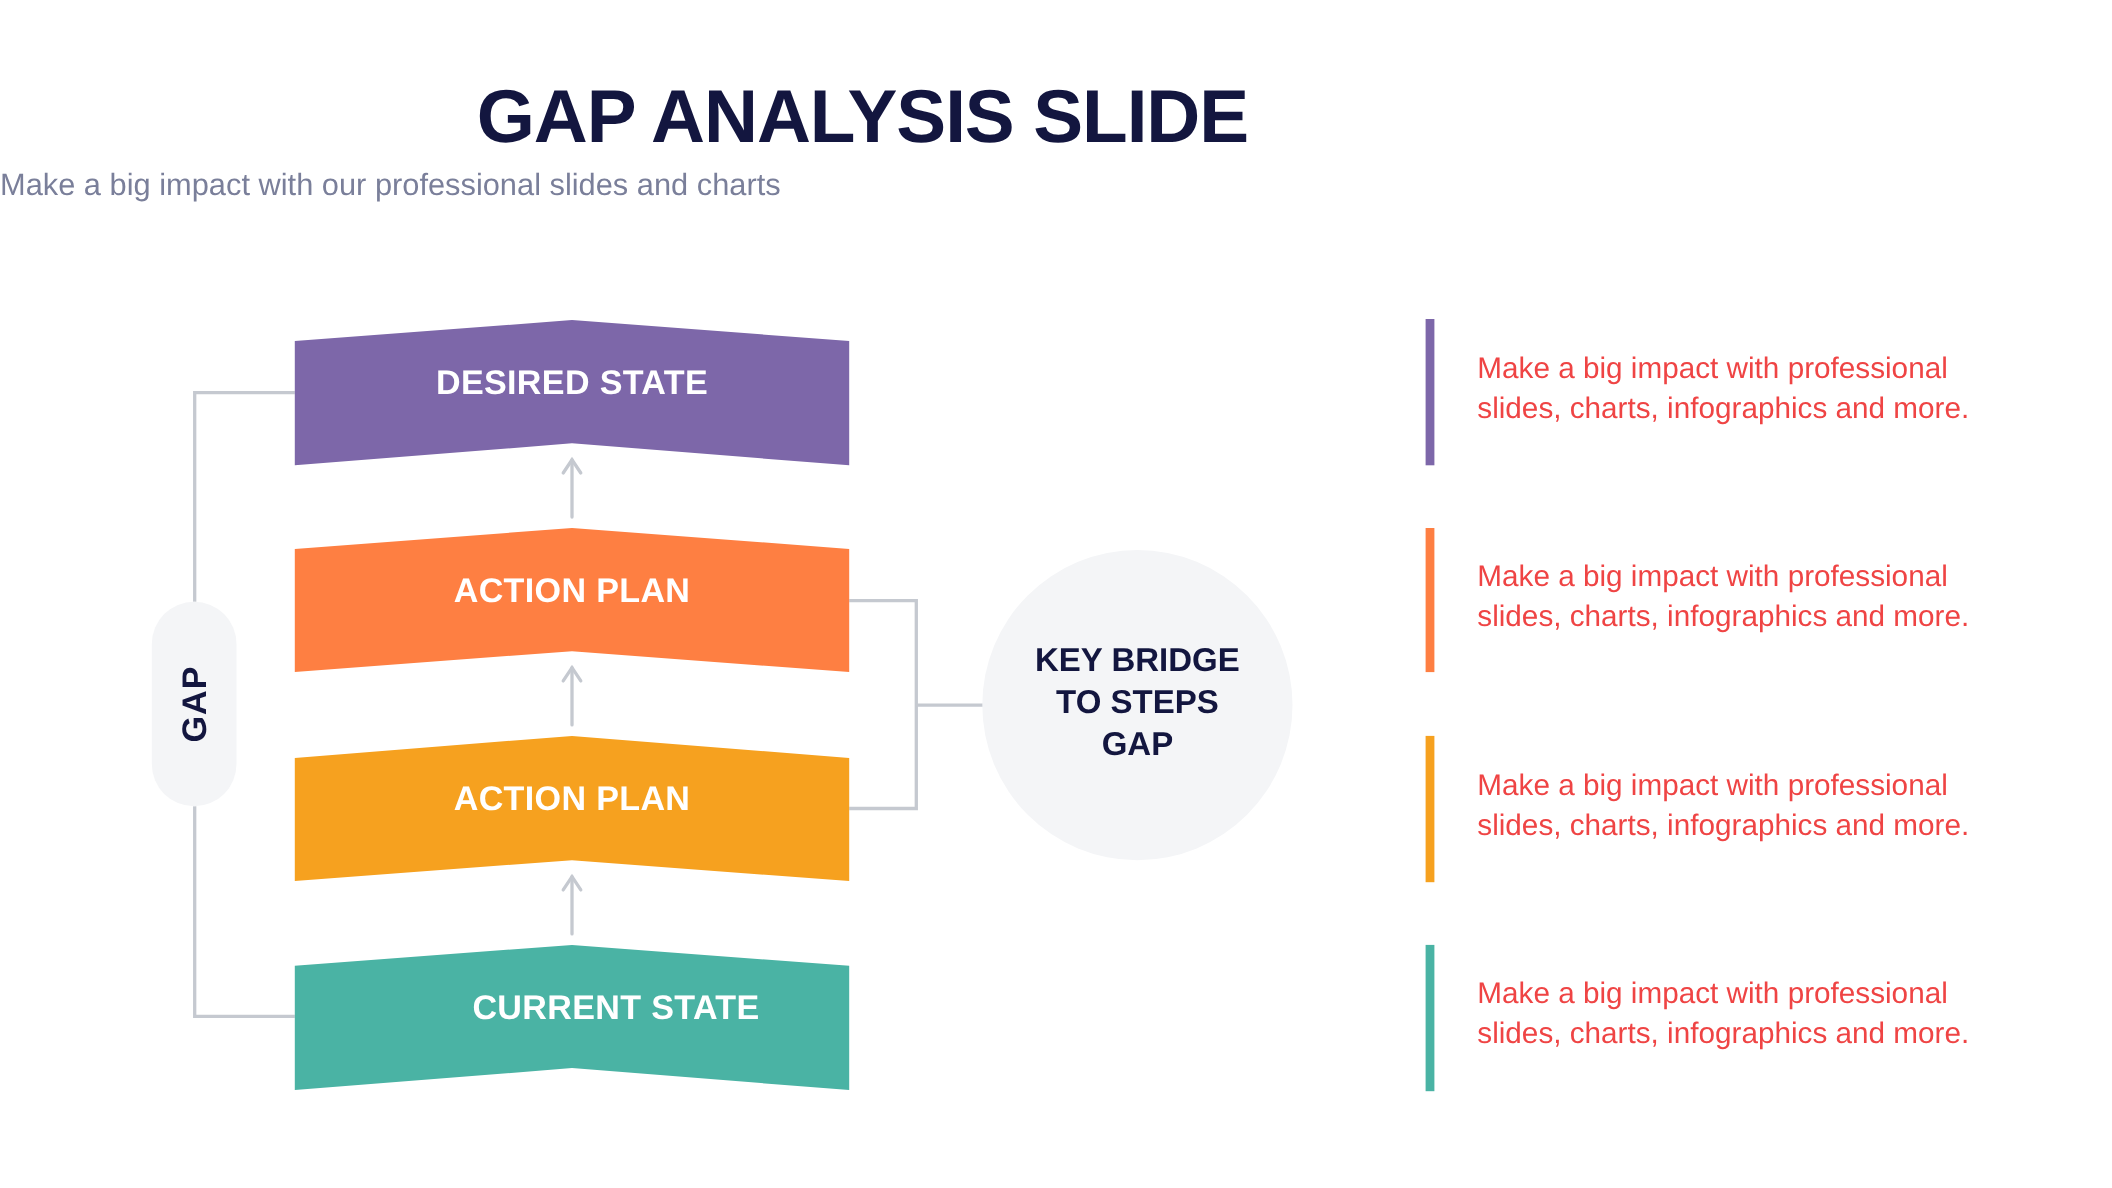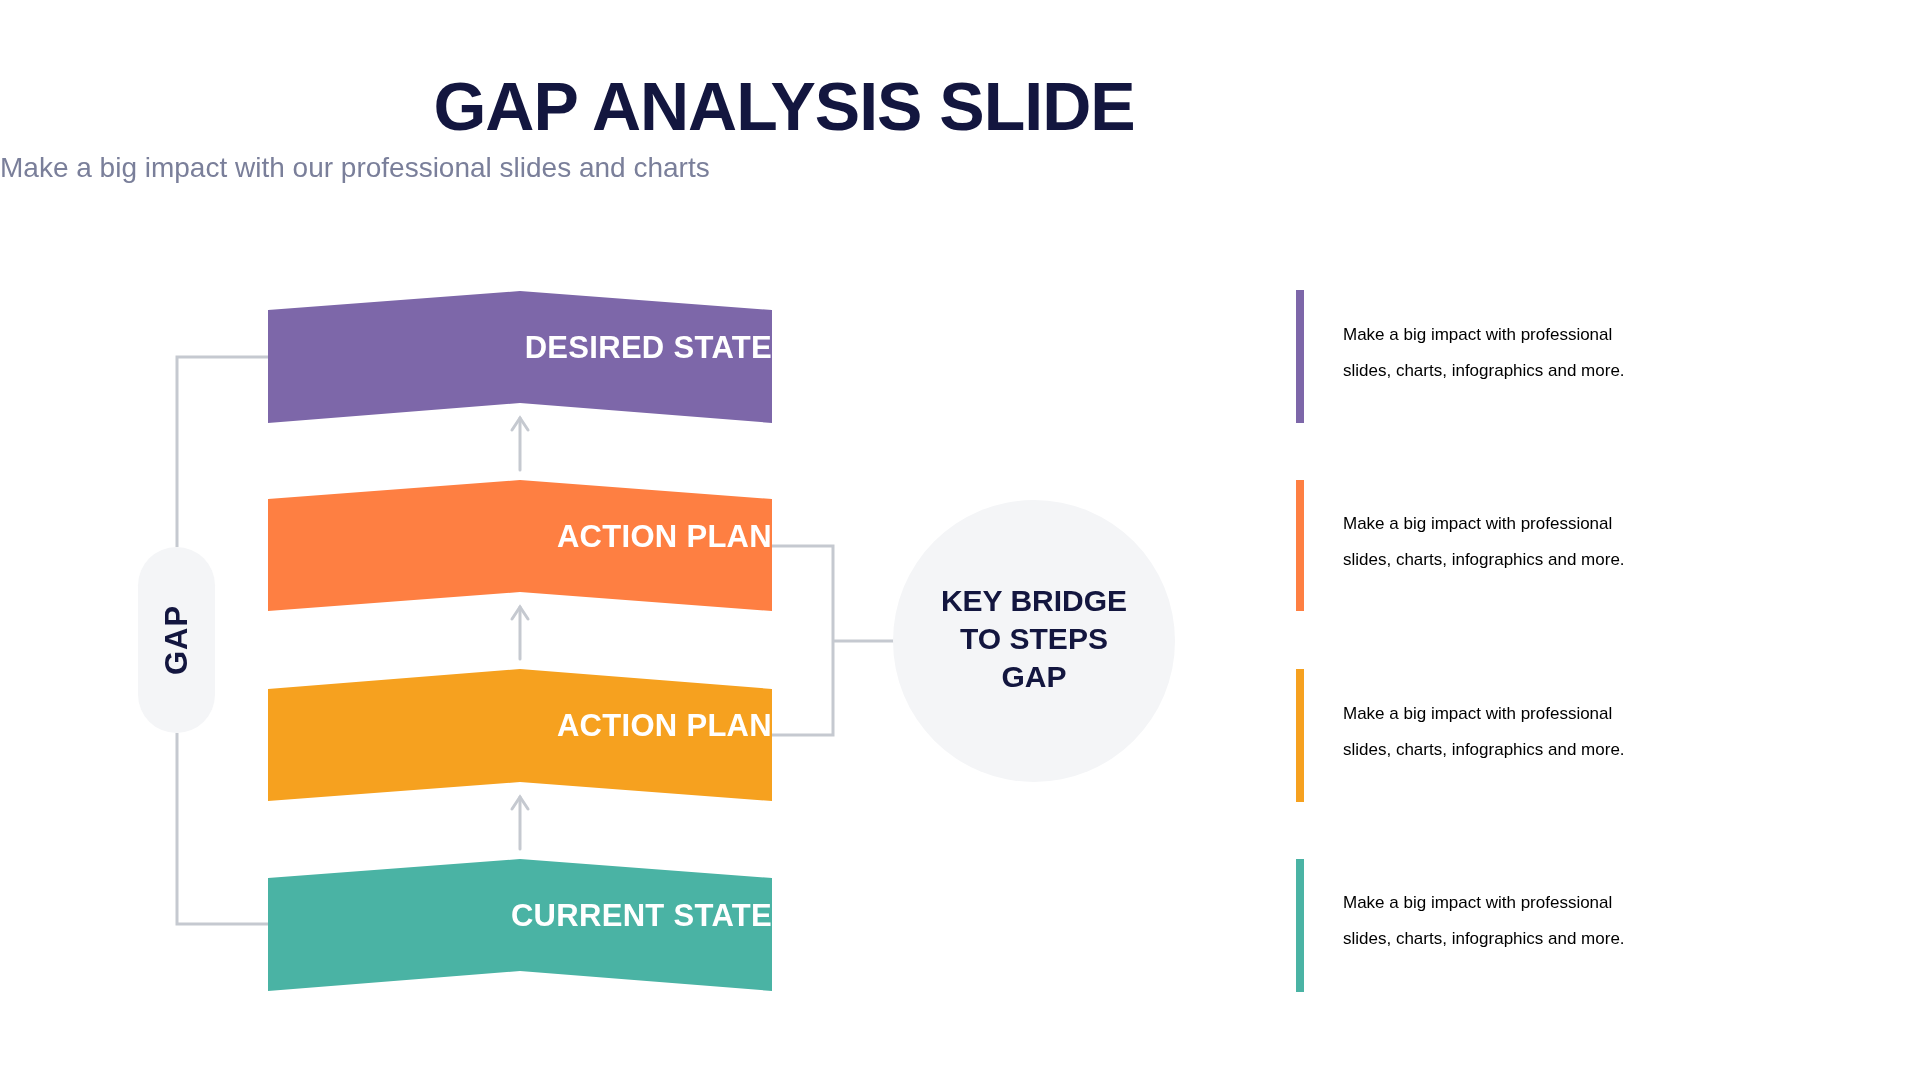--- a/index.html
+++ b/index.html
@@ -3,33 +3,33 @@
 <meta charset="utf-8">
 <style>
   html, body { margin: 0; padding: 0; background: #ffffff; }
   body { width: 1920px; height: 1080px; position: relative; overflow: hidden;
          font-family: "Liberation Sans", "DejaVu Sans", sans-serif; }
   .title { position: absolute; left: 0; width: 1568px; top: 66px; text-align: center;
            font-size: 68px; font-weight: 700; color: #13163f; letter-spacing: -1px; line-height: 80px; }
   .subtitle { position: absolute; left: 0; width: 1920px; top: 150px; text-align: left;
               font-size: 28px; color: #7a7f9a; line-height: 36px; }
   svg.diagram { position: absolute; left: 0; top: 0; }
-  .shape-label { position: absolute; left: 268px; width: 504px; text-align: right;
+  .shape-label { position: absolute; left: 268px; width: 504px; text-align: center;
                  color: #ffffff; font-weight: 700; font-size: 31px; line-height: 40px; letter-spacing: 0.3px; }
   .gap-pill { position: absolute; left: 138px; top: 547px; width: 77px; height: 186px;
               background: #f4f5f7; border-radius: 39px; }
   .gap-label { position: absolute; left: 177px; top: 640px; transform: translate(-50%, -50%) rotate(-90deg);
                font-size: 31px; font-weight: 700; color: #13163f; white-space: nowrap; letter-spacing: 1px; }
   .key-circle { position: absolute; left: 893px; top: 500px; width: 282px; height: 282px;
                 border-radius: 50%; background: #f4f5f7; }
   .key-text { position: absolute; left: 893px; top: 582px; width: 282px; text-align: center;
               font-size: 30px; font-weight: 700; color: #13163f; line-height: 38px; }
   .key-text span { display: block; }
   .note-bar { position: absolute; left: 1296px; width: 8px; }
-  .note-text { position: absolute; left: 1343px; width: 520px; font-size: 17px; line-height: 36px; color: #000000; }
+  .note-text { position: absolute; left: 1343px; width: 520px; font-size: 27px; line-height: 36px; color: #ef4444; }
   .note-text span { display: block; white-space: nowrap; }
 </style>
 </head>
 <body>
 
 <div class="title">GAP ANALYSIS SLIDE</div>
 <div class="subtitle">Make a big impact with our professional slides and charts</div>
 
 <svg class="diagram" width="1920" height="1080" viewBox="0 0 1920 1080">
 
@@ -54,21 +54,21 @@
   </g>
   <g stroke="#c5c9d0" stroke-width="3" fill="none" stroke-linecap="round">
     <line x1="520" y1="849" x2="520" y2="797"></line>
     <polyline points="512,809 520,797 528,809"></polyline>
   </g>
 </svg>
 
 <div class="shape-label" style="top:328px;">DESIRED STATE</div>
 <div class="shape-label" style="top:517px;">ACTION PLAN</div>
 <div class="shape-label" style="top:706px;">ACTION PLAN</div>
-<div class="shape-label" style="top:896px;">CURRENT STATE</div>
+<div class="shape-label" style="top:896px;margin-left:40px;">CURRENT STATE</div>
 
 <div class="gap-pill"></div>
 <div class="gap-label">GAP</div>
 
 <div class="key-circle"></div>
 <div class="key-text">
   <span>KEY BRIDGE</span>
   <span>TO STEPS</span>
   <span>GAP</span>
 </div>

